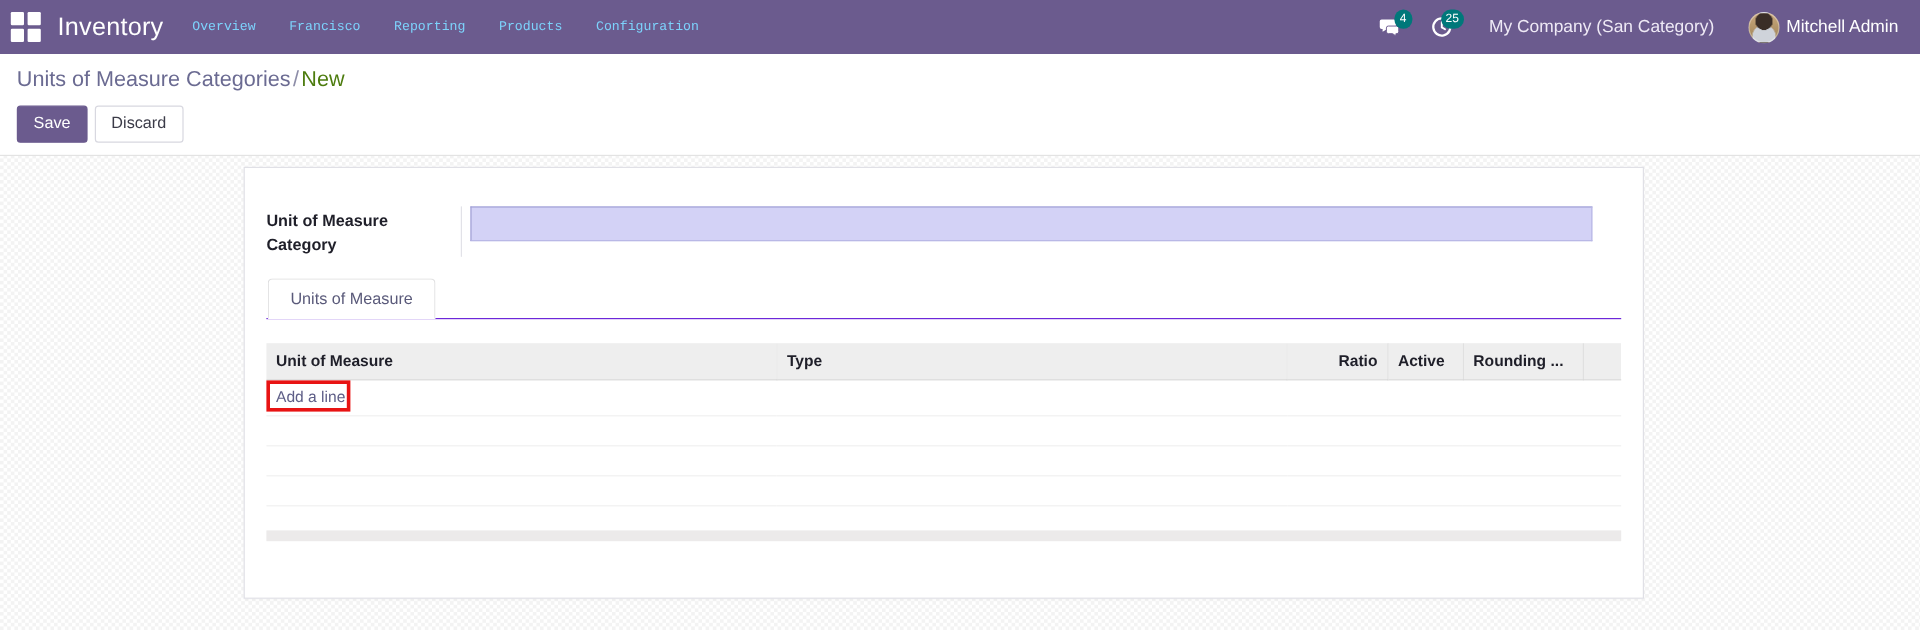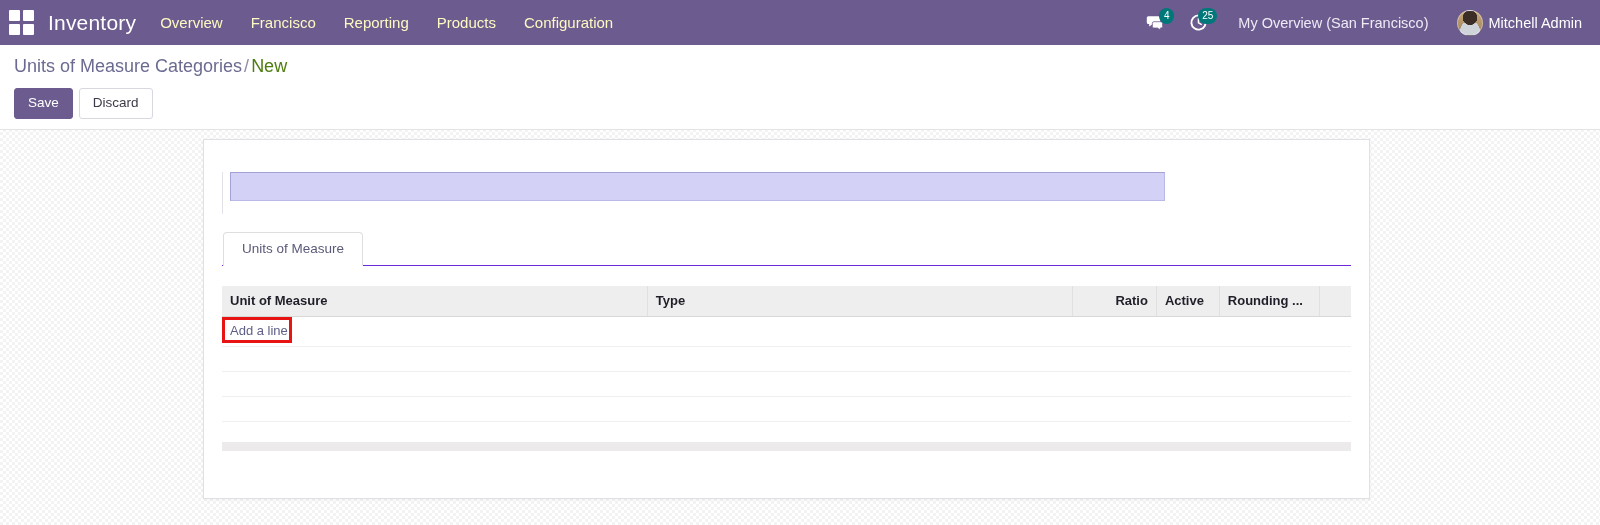--- a/index.html
+++ b/index.html
@@ -39,25 +39,26 @@
   .brand {
     color: #ffffff;
     font-size: 21px;
     letter-spacing: .2px;
     padding: 0 10px 0 6px;
     cursor: pointer;
     white-space: nowrap;
   }
   .menu { display: flex; align-items: center; }
   .menu-item {
-    color: #fef9c3;
-    font-size: 15px;
+    color: #7dd3fc;
+    font-size: 11px;
     padding: 12px 14px;
     cursor: pointer;
     white-space: nowrap;
+    font-family: Liberation Mono, monospace;
   }
   .nav-right {
     margin-left: auto;
     display: flex;
     align-items: center;
     gap: 4px;
   }
   .nav-icon-wrap {
     position: relative;
     padding: 6px 12px 6px 8px;
@@ -302,21 +303,21 @@
     </div>
 
     <div class="nav-icon-wrap">
       <svg width="19" height="19" viewBox="0 0 24 24">
         <path d="M12 3a9 9 0 1 0 8.5 6" fill="none" stroke="#ffffff" stroke-width="2.4" stroke-linecap="round"></path>
         <path d="M12 7v5.4l3.4 2" fill="none" stroke="#ffffff" stroke-width="2" stroke-linecap="round"></path>
       </svg>
       <span class="badge">25</span>
     </div>
 
-    <div class="company-name">My Overview (San Francisco)</div>
+    <div class="company-name">My Company (San Category)</div>
 
     <div class="user-box">
       <div class="avatar"></div>
       <span class="user-name">Mitchell Admin</span>
     </div>
   </div>
 </div>
 
 <div class="control-panel">
   <div class="breadcrumb">
@@ -325,20 +326,21 @@
   <div class="btn-row">
     <div class="btn btn-primary">Save</div>
     <div class="btn btn-secondary">Discard</div>
   </div>
 </div>
 
 <div class="content-area">
   <div class="sheet">
 
     <div class="form-row">
+      <div class="field-label">Unit of Measure Category</div>
       <div class="field-wrap">
         <input class="text-input" type="text" autofocus="" value="" style="">
       </div>
     </div>
 
     <div class="notebook">
       <div class="tab-strip">
         <div class="tab">Units of Measure</div>
       </div>
 

